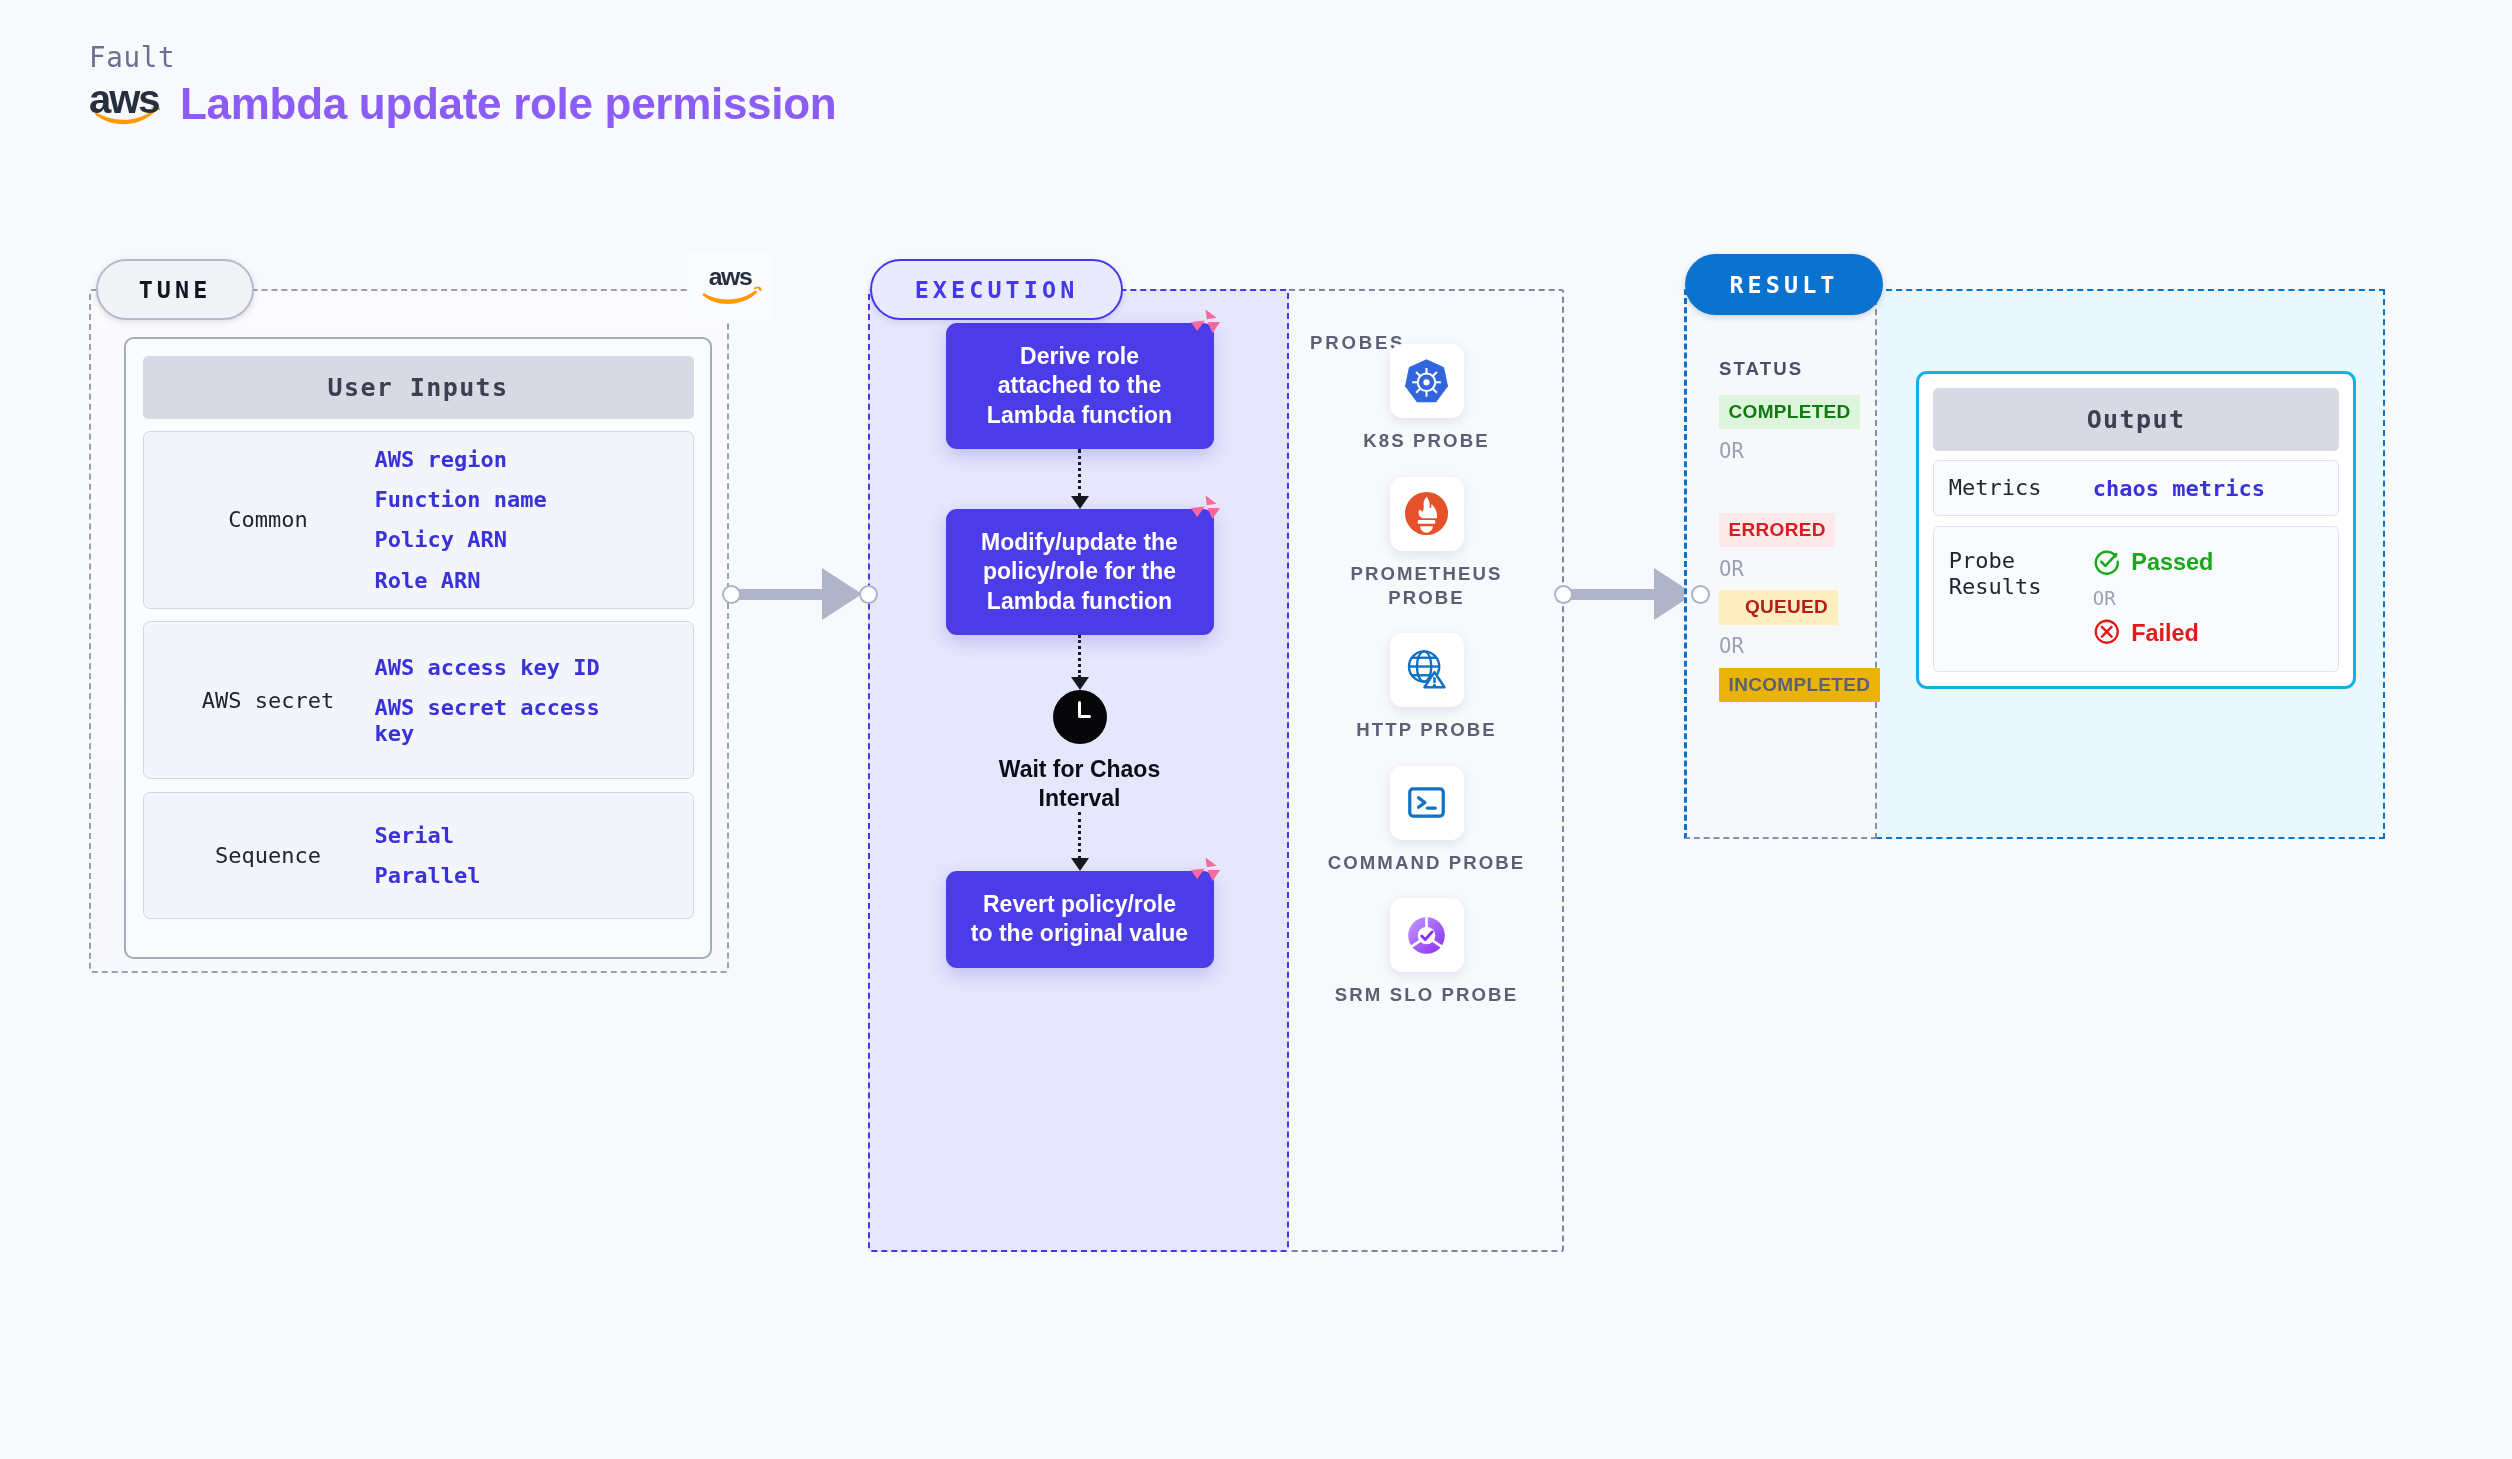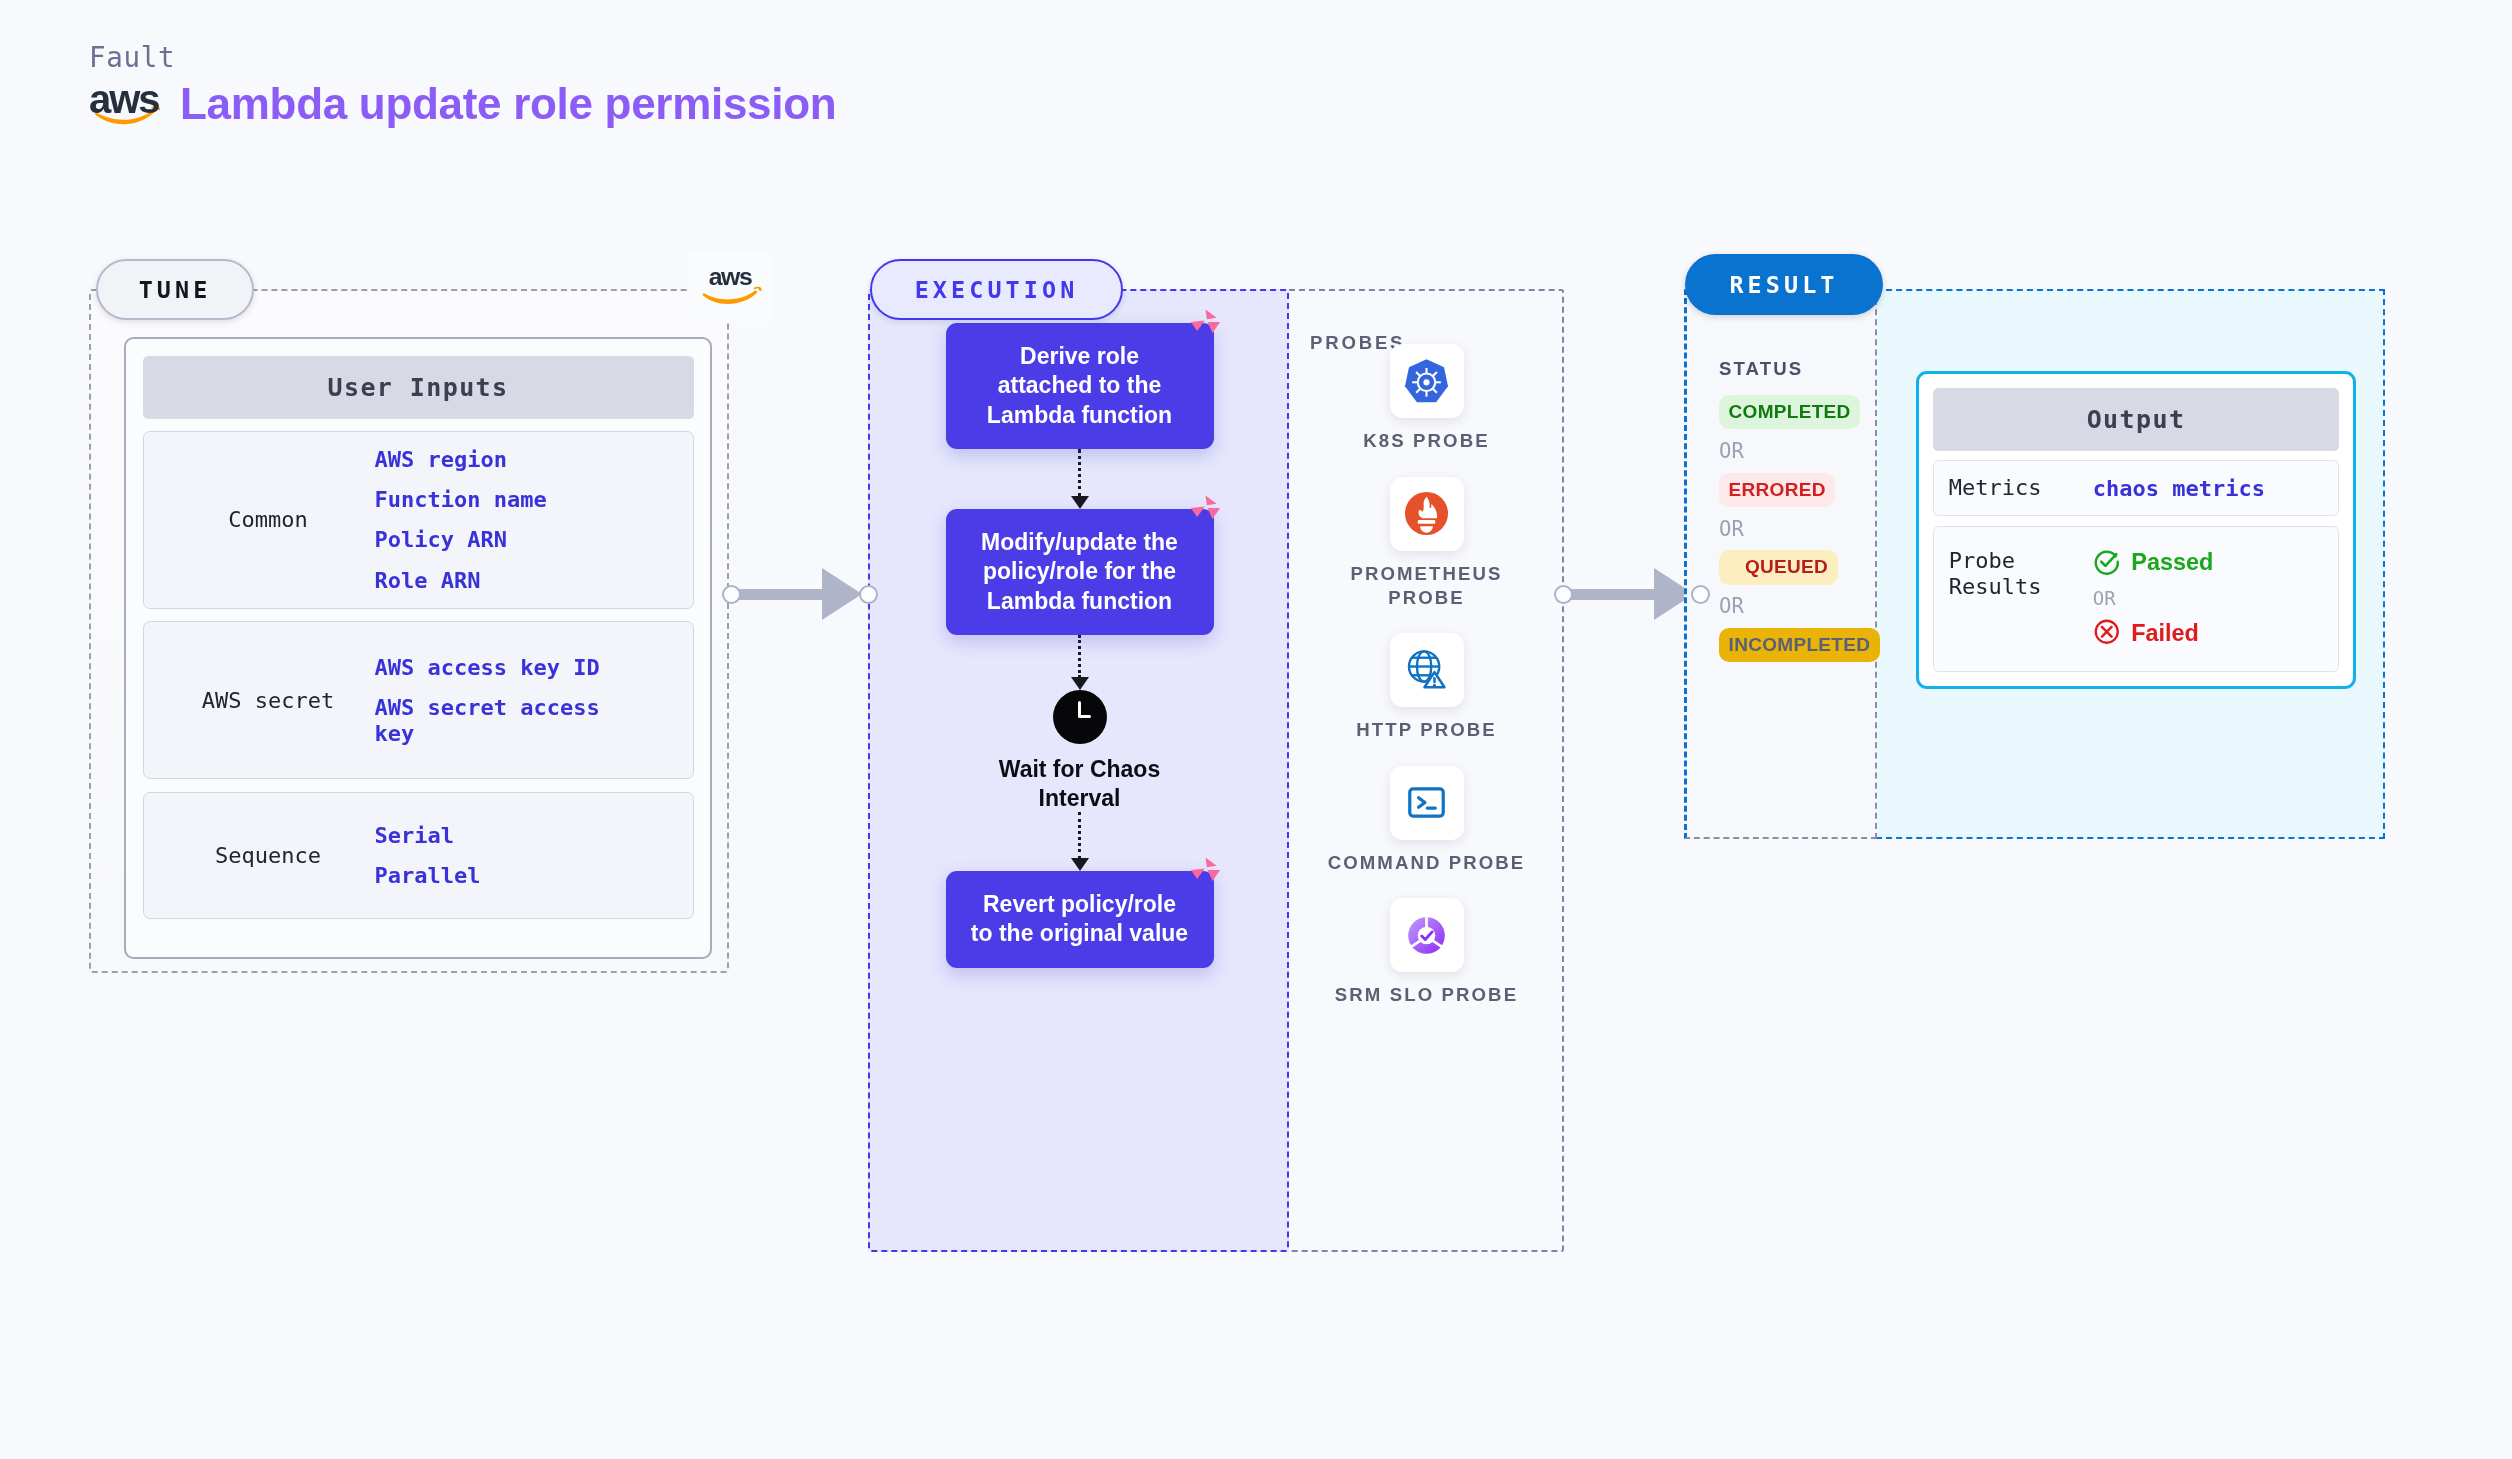--- a/index.html
+++ b/index.html
@@ -183,25 +183,25 @@
   .status-dash.left-blue { border-left: 3.4px dashed #0a72cf; }
   .result-dash {
     left: 1876px; top: 289px; width: 509px; height: 550px;
     border: 2.8px dashed #0a72cf; border-left: none; background: #e9f8fd;
   }
   .status-col { position: absolute; left: 1719px; top: 358px; width: 172px; }
   .status-label {
     font-size: 18.6px; font-weight: 700; color: #4b5066; letter-spacing: 2.1px; margin-bottom: 15px;
   }
   .badge {
-    display: inline-block; border-radius: 10px; padding: 6.2px 9.6px;
+    display: inline-block; border-radius: 1px; padding: 6.2px 9.6px;
     font-size: 19px; font-weight: 700; letter-spacing: 0.3px;
   }
   .b-completed { background: #dcf5dc; color: #117a11; }
-  .b-errored   { background: #fde9e9; color: #d51f1f; }
+  .b-errored   { background: #fde9e9; color: #d51f1f; margin-top: 40px; }
   .b-queued    { background: #fdeec0; color: #b81d1d; padding-left: 26px; }
   .b-incomplete{ background: #eab308; color: #5b6074; }
   .or-text { font-size: 20.6px; color: #9ca1b4; margin: 9.6px 0; font-family: "DejaVu Sans Mono", monospace; }
 
   .output-card {
     position: absolute; left: 1916px; top: 371px; width: 440px;
     background: #fff; border: 3.4px solid #12b0e8; border-radius: 11px; padding: 13.8px;
   }
   .out-row {
     margin-top: 9.6px; background: #fafbfe; border: 1.4px solid #dfe2ec;

